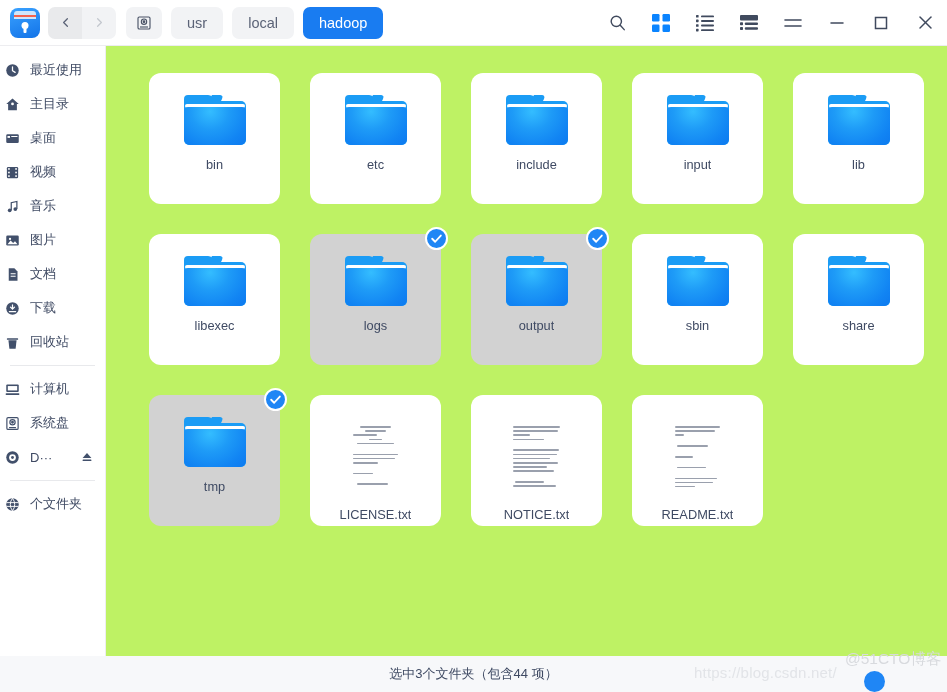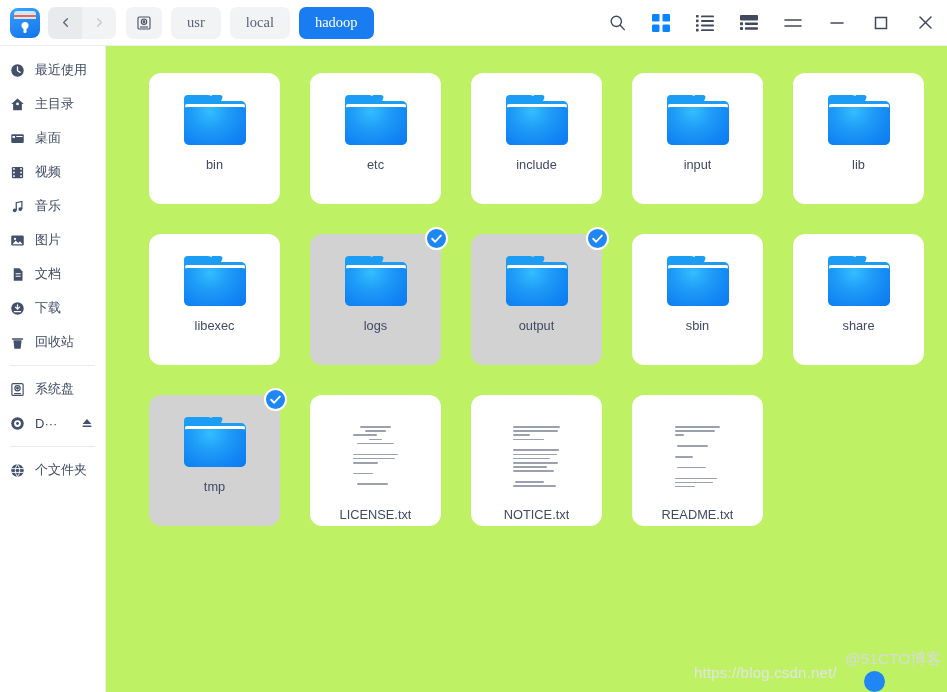--- a/index.html
+++ b/index.html
@@ -106,21 +106,21 @@
     background: #f2f3f5;
     color: #5b6377;
     font-size: 14.5px;
     display: flex;
     align-items: center;
     justify-content: center;
     margin-right: 9px;
     cursor: pointer;
     border: none;
     white-space: nowrap;
-    font-family: Liberation Serif, serif;
+    font-family: Liberation Sans, sans-serif;
   }
   .crumb.icon-crumb { padding: 0 10px; }
   .crumb.active {
     background: #197cf1;
     color: #ffffff;
   }
 
   .tb-spacer { flex: 1 1 auto; }
 
   .tb-btn {
@@ -149,21 +149,21 @@
     min-width: 106px;
     background: #ffffff;
     border-right: 1px solid #ededf0;
     padding-top: 7px;
     overflow: hidden;
   }
   .side-item {
     height: 34px;
     display: flex;
     align-items: center;
-    padding-left: 9px;
+    padding-left: 4px;
     cursor: pointer;
     position: relative;
   }
   .side-ico {
     width: 17px;
     height: 17px;
     margin-right: 9px;
     flex-shrink: 0;
     display: flex;
     align-items: center;
@@ -575,20 +575,30 @@
           <svg width="15" height="15" viewBox="0 0 24 24" fill="#42506b">
               <rect x="3" y="5" width="18" height="2.6" rx="1"></rect>
               <path d="M5.5 8.5h13L17 22H7z"></path>
             </svg>
         </span>
         <span class="side-label">回收站</span>
       </div>
 
       <div class="side-sep"></div>
 
+      <div class="side-item">
+        <span class="side-ico">
+          <svg width="15" height="15" viewBox="0 0 24 24" fill="#42506b">
+              <rect x="2" y="4" width="20" height="12" rx="1.6"></rect>
+              <rect x="4.5" y="6.5" width="15" height="7" fill="#fff"></rect>
+              <rect x="1" y="18" width="22" height="2.6" rx="1.2"></rect>
+            </svg>
+        </span>
+        <span class="side-label">计算机</span>
+      </div>
 
       <div class="side-item">
         <span class="side-ico">
           <svg width="15" height="15" viewBox="0 0 24 24" fill="none" stroke="#42506b" stroke-width="1.9">
               <rect x="3" y="2.5" width="18" height="19" rx="2"></rect>
               <circle cx="12" cy="10" r="4.2"></circle>
               <circle cx="12" cy="10" r="1.3" fill="#42506b"></circle>
               <line x1="6.5" y1="18.5" x2="17.5" y2="18.5"></line>
             </svg>
         </span>
@@ -823,18 +833,21 @@
                 <div class="ln" style="width: 40%; margin-left: 6%;"></div>
               </div>
               <div class="cap">README.txt</div>
             </div>
           </div>
         </div>
     </div>
 
   </div>
 
+  <div class="statusbar">
+    <span class="status-text">选中3个文件夹（包含44 项）</span>
+  </div>
 
   <div class="wm1">https://blog.csdn.net/</div>
   <div class="wm-logo"></div>
   <div class="wm2">@51CTO博客</div>
 
 </div>
 
 </body></html>

